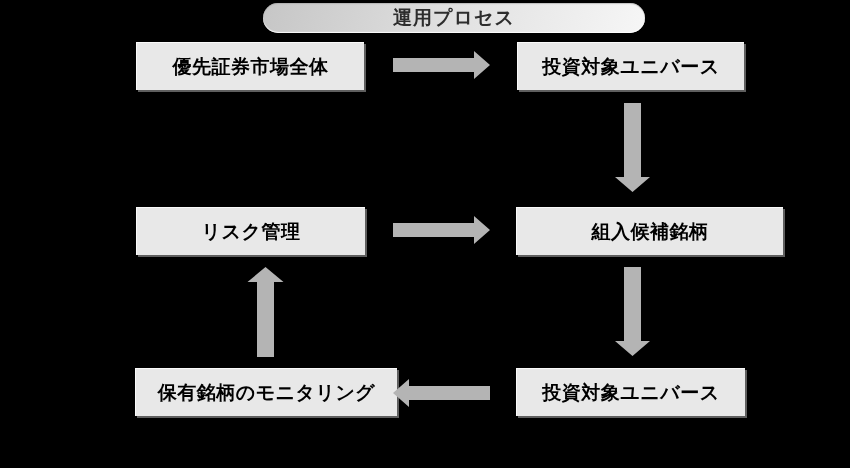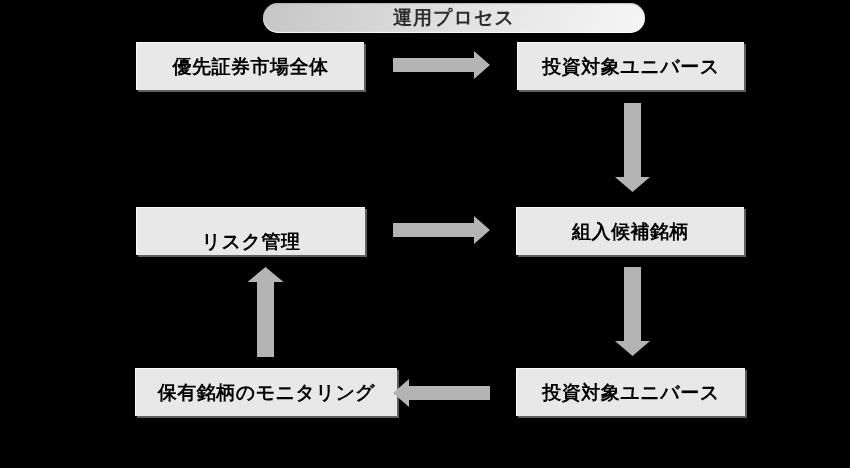--- a/index.html
+++ b/index.html
@@ -44,22 +44,22 @@
     align-items: center;
     justify-content: center;
     color: #000000;
     font-size: 19px;
     font-weight: bold;
     letter-spacing: 0.5px;
     white-space: nowrap;
   }
   #node-market     { left: 136px; top: 42px;  width: 228px; }
   #node-universe   { left: 517px; top: 42px;  width: 227px; }
-  #node-risk       { left: 136px; top: 207px; width: 229px; align-items: flex-end; }
-  #node-candidates { left: 516px; top: 207px; width: 228px; }
+  #node-risk       { left: 136px; top: 207px; width: 229px; }
+  #node-candidates { left: 516px; top: 207px; width: 267px; }
   #node-monitoring { left: 135px; top: 368px; width: 262px; }
   #node-portfolio  { left: 516px; top: 368px; width: 229px; }
   .arrows {
     position: absolute;
     left: 0;
     top: 0;
     pointer-events: none;
   }
 </style>
 </head>

